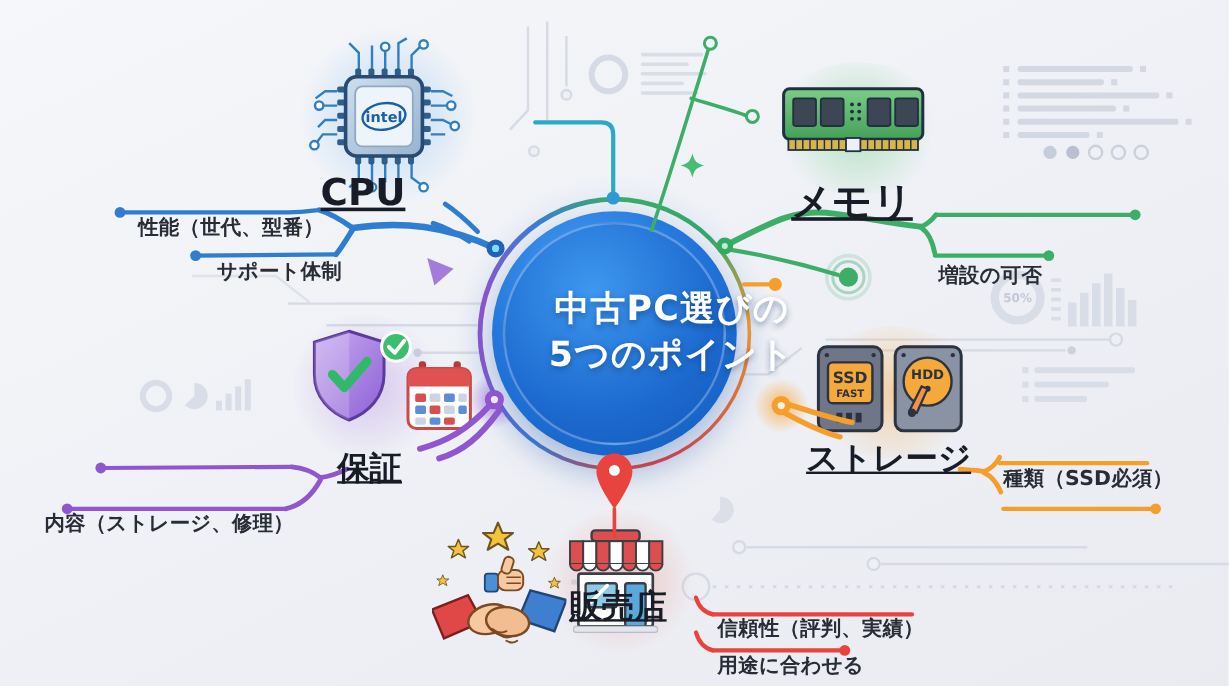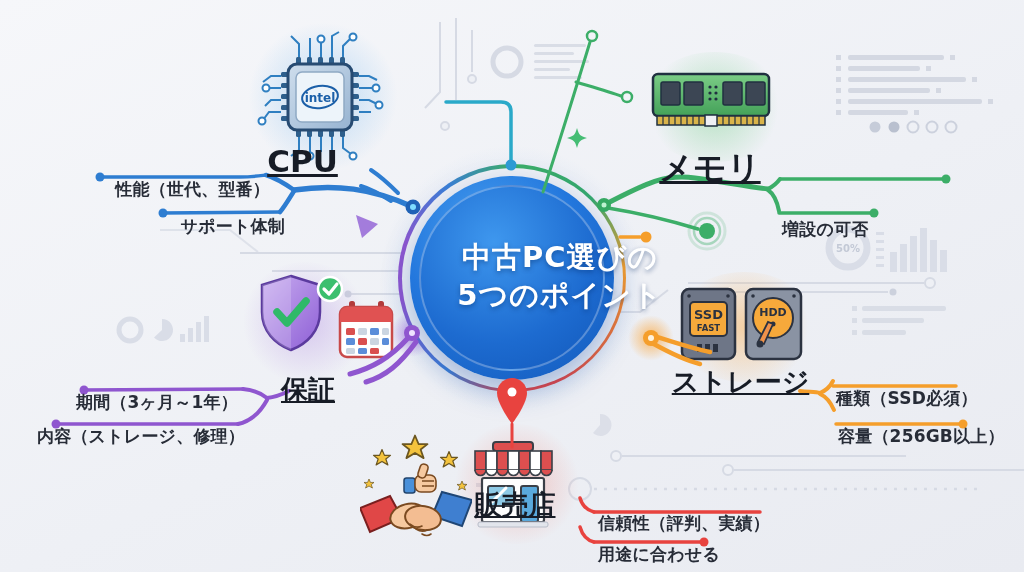--- a/index.html
+++ b/index.html
@@ -460,19 +460,17 @@
   <div class="lbl z8" style="left:245px;top:143px;width:115px;font-size:31px;">CPU</div>
   <div class="lbl z8" style="left:640px;top:146px;width:140px;font-size:33px;">メモリ</div>
   <div class="lbl z8" style="left:658px;top:364px;width:165px;font-size:27px;">ストレージ</div>
   <div class="lbl z8" style="left:253px;top:372px;width:110px;font-size:27px;">保証</div>
   <div class="lbl z8" style="left:450px;top:487px;width:130px;font-size:27px;">販売店</div>
 
   <div class="branch r z8" style="left:95px;top:150px;width:175px;">性能（世代、型番）</div>
   <div class="branch r z8" style="left:120px;top:187px;width:165px;">サポート体制</div>
   <div class="branch l z8" style="left:782px;top:190px;width:150px;">増設の可否</div>
   <div class="branch l z8" style="left:836px;top:359px;width:160px;">種類（SSD必須）</div>
-  <div class="branch l z8" style="left:838px;top:397px;width:170px;">容量（256GB以上）</div>
-  <div class="branch r z8" style="left:60px;top:363px;width:178px;">期間（3ヶ月～1年）</div>
   <div class="branch r z8" style="left:35px;top:397px;width:210px;">内容（ストレージ、修理）</div>
   <div class="branch l z8" style="left:598px;top:484px;width:185px;">信頼性（評判、実績）</div>
   <div class="branch l z8" style="left:598px;top:515px;width:140px;">用途に合わせる</div>
 
 </div>
 
 </body></html>

